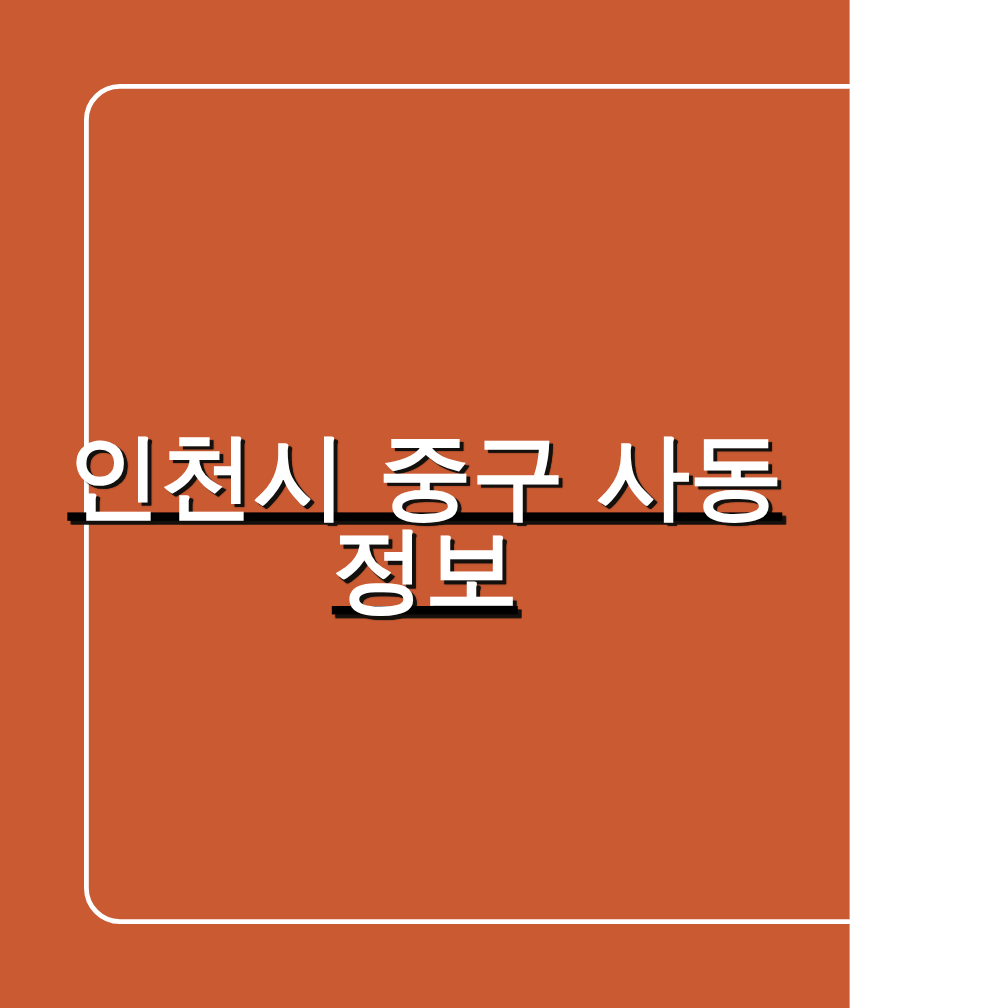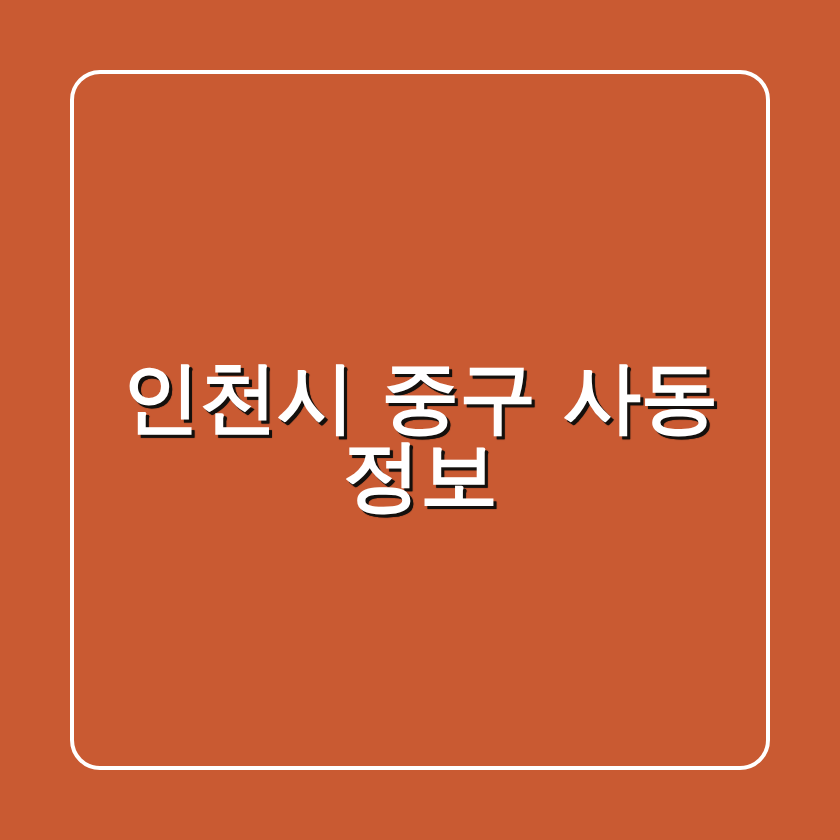--- a/index.html
+++ b/index.html
@@ -11,26 +11,27 @@
   body {
     width: 840px;
     height: 840px;
     overflow: hidden;
     font-family: "DejaVu Sans", "Liberation Sans", sans-serif;
   }
 
   .thumbnail-card {
     position: relative;
     box-sizing: border-box;
-    width: 840px;
+    width: 708px;
     height: 840px;
     background-color: #c95a32;
     display: flex;
     align-items: center;
     justify-content: center;
+    text-decoration: underline;
   }
 
   
   .decorative-frame {
     position: absolute;
     left: 70px;
     top: 70px;
     width: 700px;
     height: 700px;
     box-sizing: border-box;

